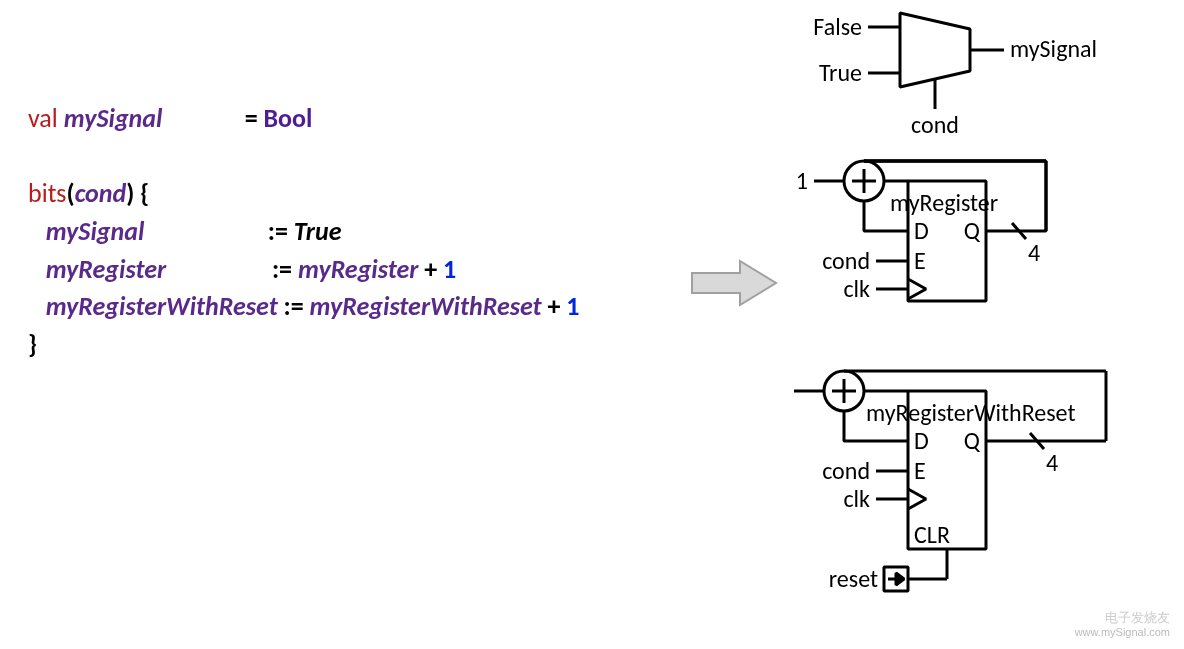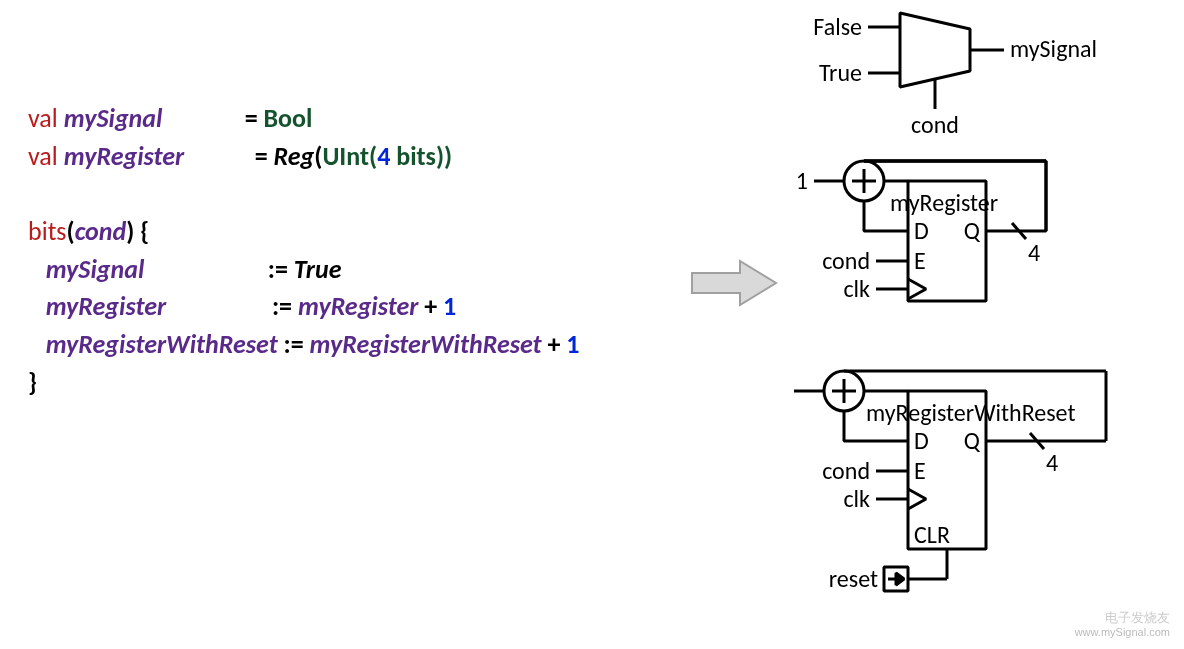--- a/index.html
+++ b/index.html
@@ -19,21 +19,21 @@
     font-weight: 600;
     line-height: 1.45;
     font-style: italic;
     font-family: Calibri, "Segoe UI", Arial, sans-serif;
     color: #000;
   }
   .code-line { white-space: pre; }
   .kw { color: #b91c1c; font-style: normal; font-weight: 400; }   
   .ident { color: #5a2a8a; }                                       
   .fn { color: #000; }                                             
-  .type { color: #14532d; font-style: normal; }                       
+  .type { color: #4c1d95; font-style: normal; }                       
   .num { color: #0026d9; font-style: normal; }                     
   .op { color: #000; font-style: normal; }                         
   .brace { font-style: normal; }
 
   .arrow-wrap {
     position: absolute;
     left: 690px;
     top: 255px;
     width: 90px;
     height: 56px;
@@ -65,21 +65,20 @@
     font-family: Arial, sans-serif;
   }
   .watermark .top { font-size: 13px; color: #ccc; }
 </style>
 </head>
 <body>
 
 <div class="code-block">
   <div class="code-line"><span class="kw">val</span> <span class="ident">mySignal</span><span>              </span><span class="op">= </span><span class="type">Bool</span></div>
 
-  <div class="code-line"><span class="kw">val</span> <span class="ident">myRegister</span><span>            </span><span class="op">= </span><span class="fn">Reg</span><span class="op">(</span><span class="type">UInt(</span><span class="num">4</span><span class="type"> bits))</span></div>
 
 
   <div class="code-line">&nbsp;</div>
 
 
   <div class="code-line"><span class="kw">bits</span><span class="op">(</span><span class="ident">cond</span><span class="op brace">) {</span></div>
 
   <div class="code-line"><span>   </span><span class="ident">mySignal</span><span>                     </span><span class="op">:= </span><span class="fn">True</span></div>
 
   <div class="code-line"><span>   </span><span class="ident">myRegister</span><span>                  </span><span class="op">:= </span><span class="ident">myRegister</span><span class="op"> + </span><span class="num">1</span></div>

